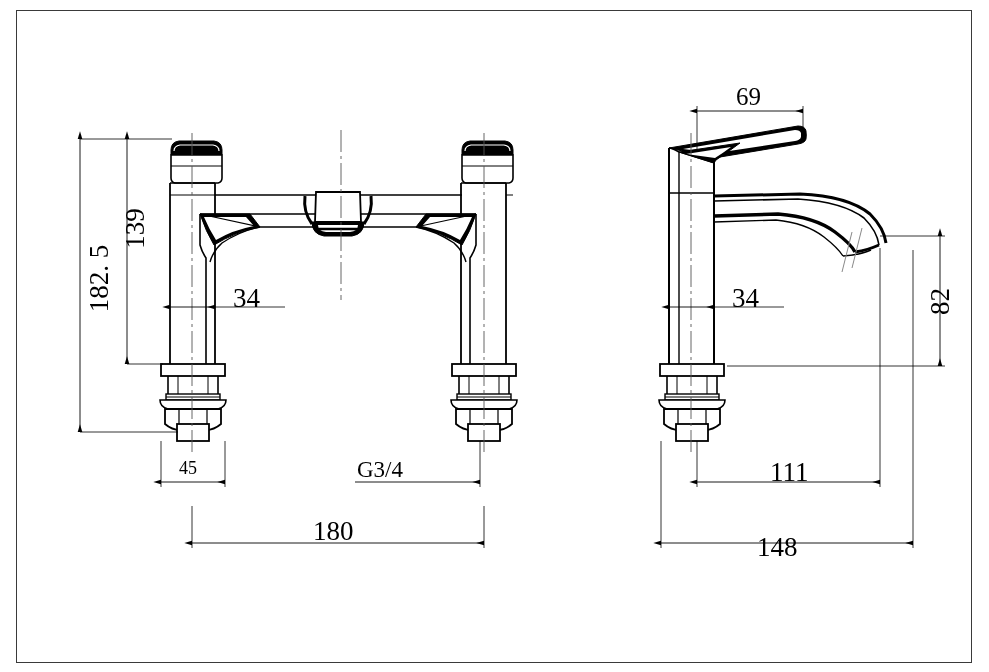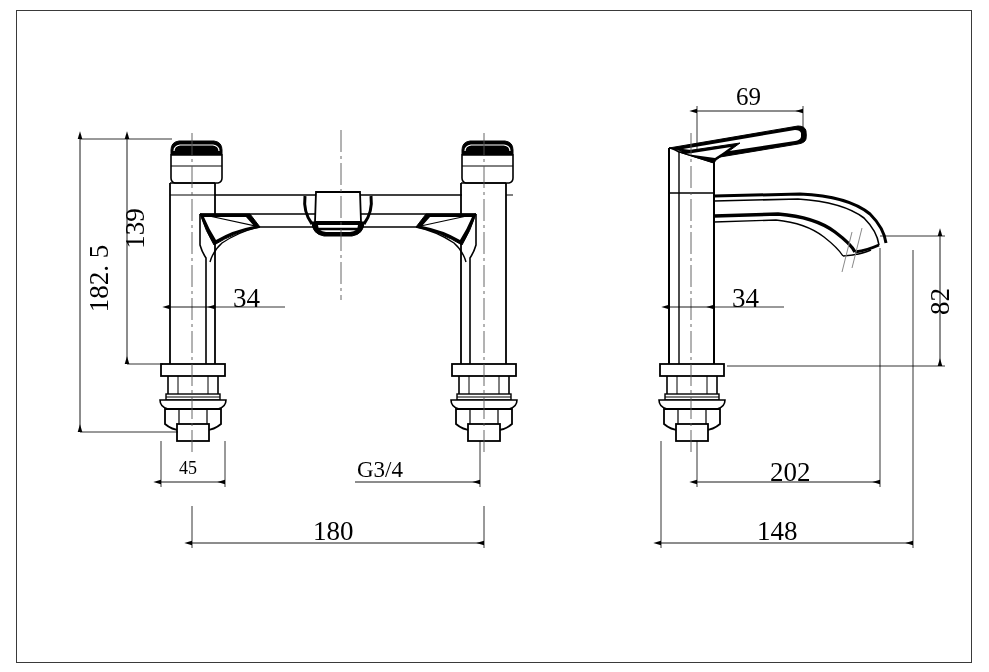--- a/index.html
+++ b/index.html
@@ -298,17 +298,17 @@
   <div class="dim-text" style="left:357px; top:458px; font-size:23px;">G3/4</div>
 
   <div class="dim-text" style="left:313px; top:518px; font-size:27px;">180</div>
 
   <div class="dim-text" style="left:736px; top:84px; font-size:25px;">69</div>
 
   <div class="dim-text" style="left:732px; top:285px; font-size:27px;">34</div>
 
   <div class="dim-text dim-rot" style="left:903px; top:288px; width:74px; text-align:center; font-size:27px;">82</div>
 
-  <div class="dim-text" style="left:770px; top:459px; font-size:27px;">202</div>
-
-  <div class="dim-text" style="left:757px; top:518px; font-size:27px;">148</div>
+  <div class="dim-text" style="left:770px; top:459px; font-size:27px;">111</div>
+
+  <div class="dim-text" style="left:757px; top:534px; font-size:27px;">148</div>
 
 </div>
 
 </body></html>

